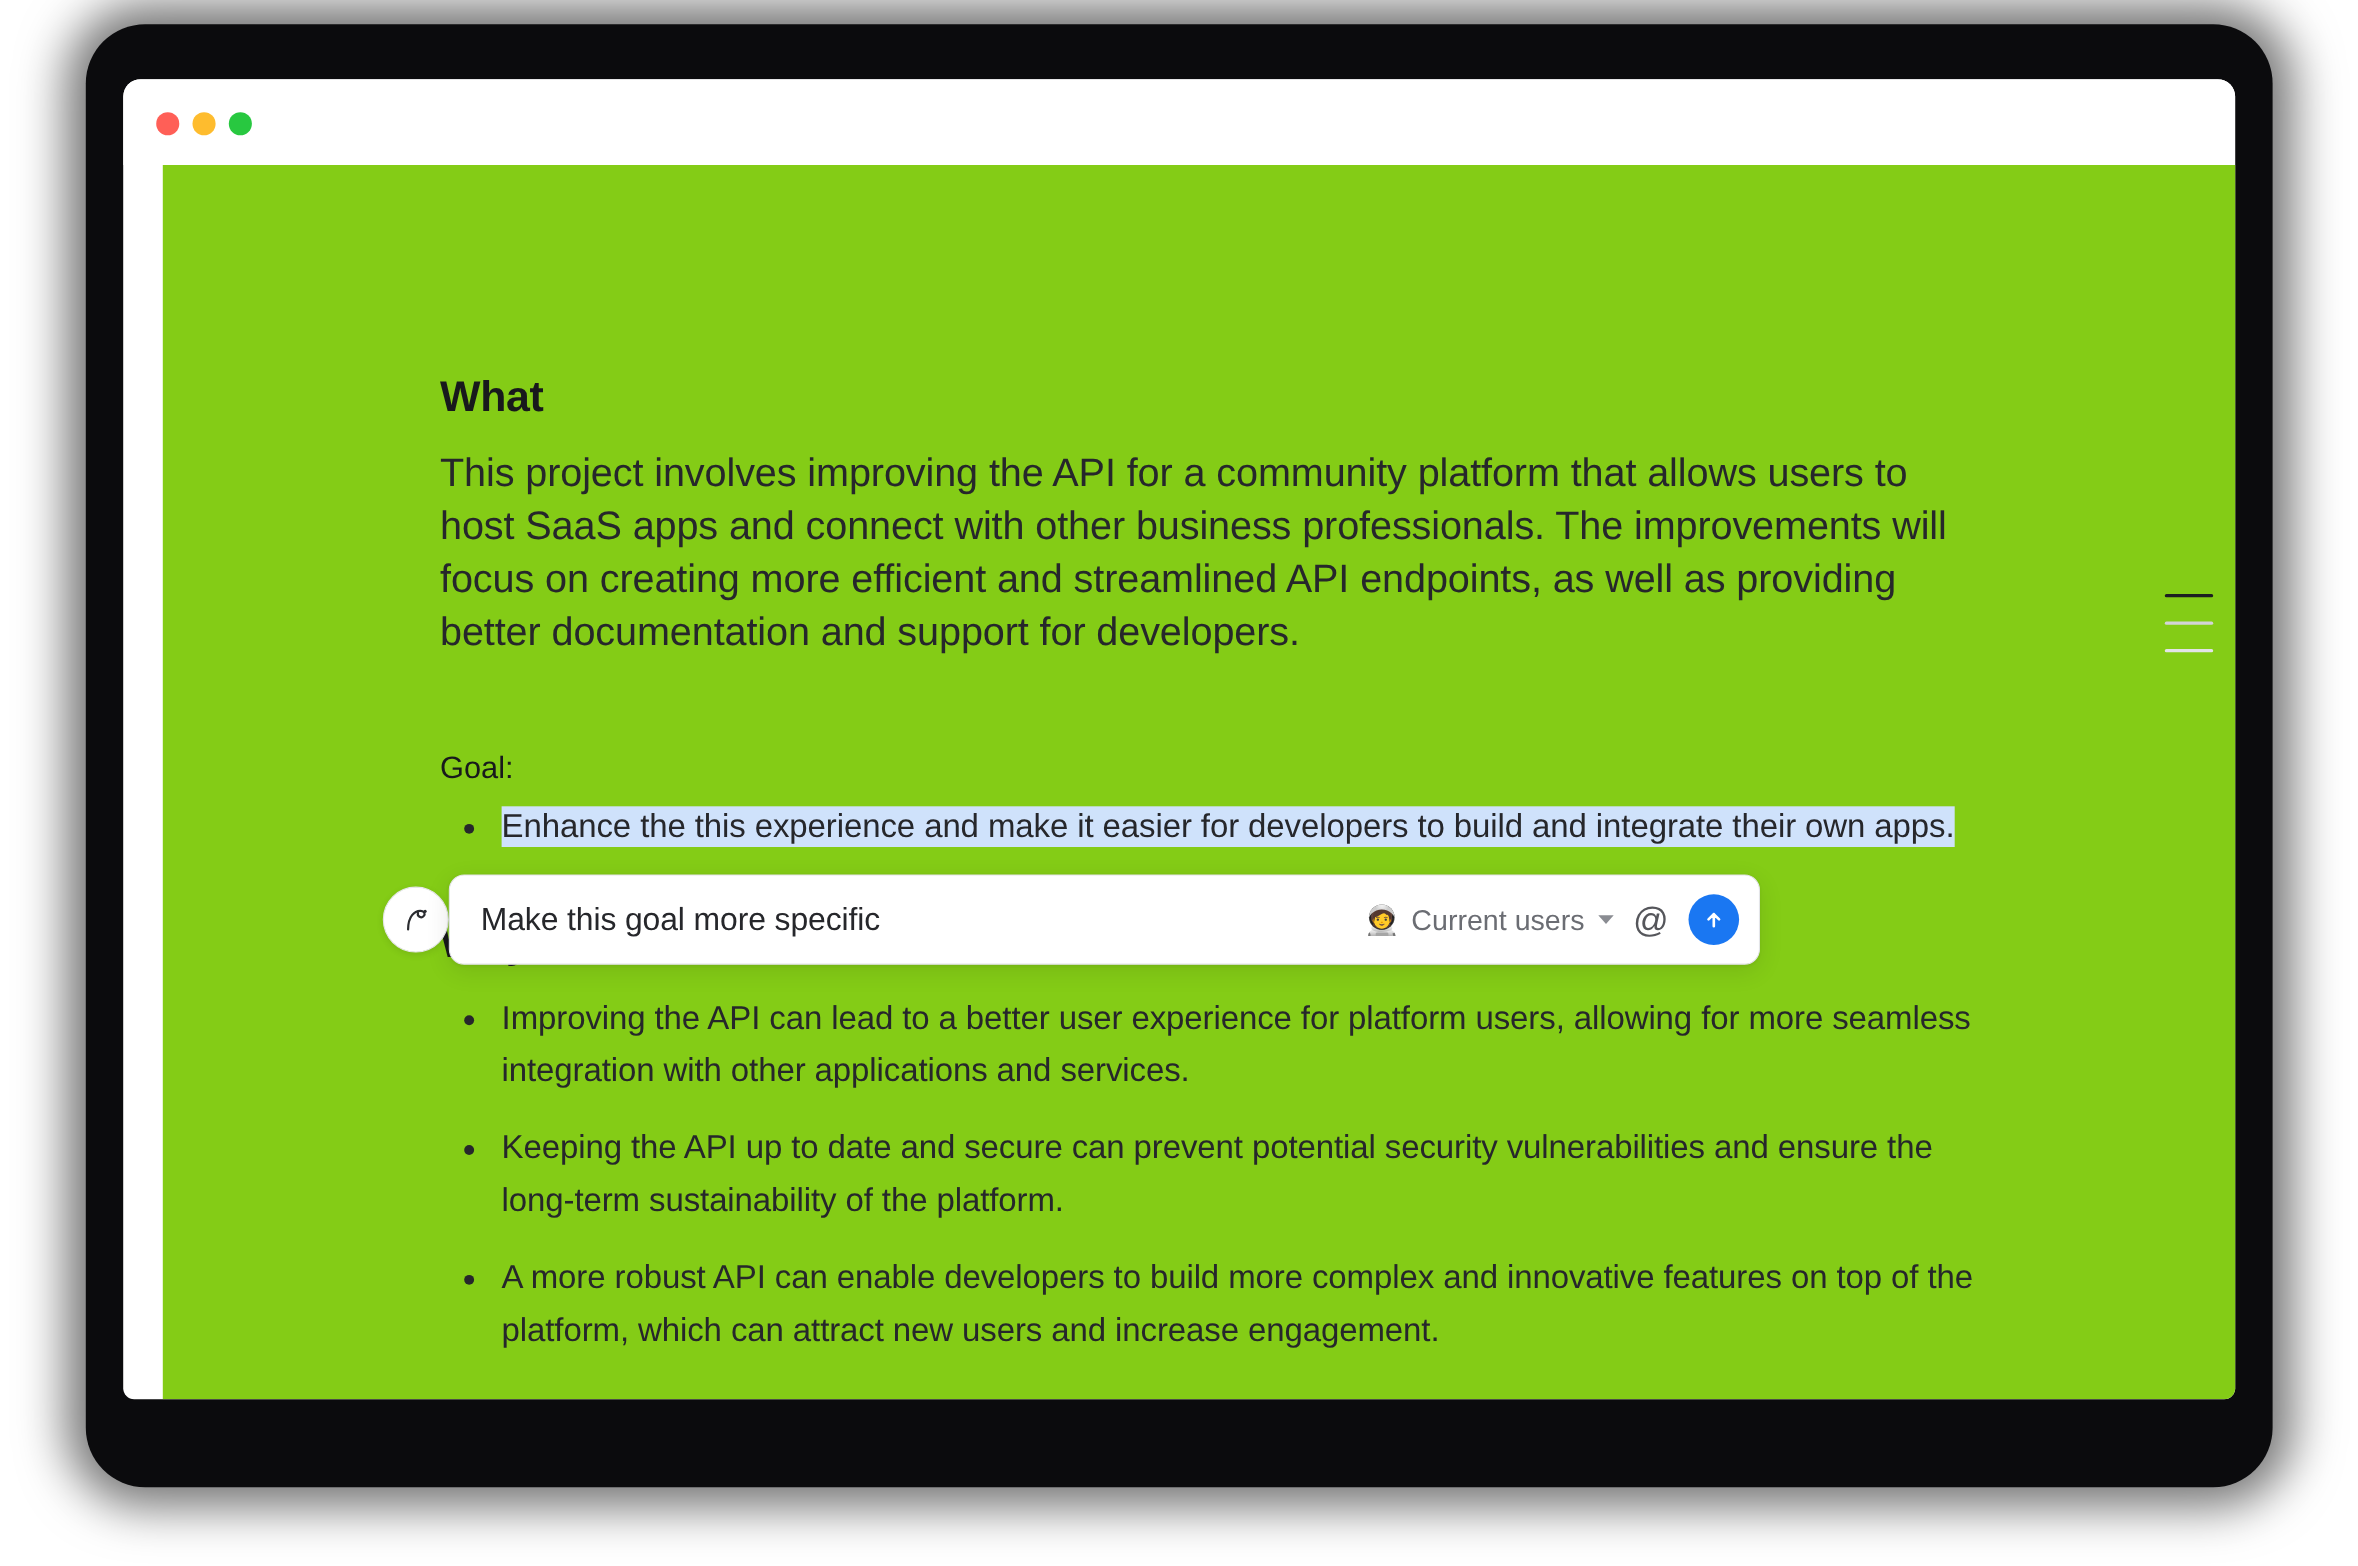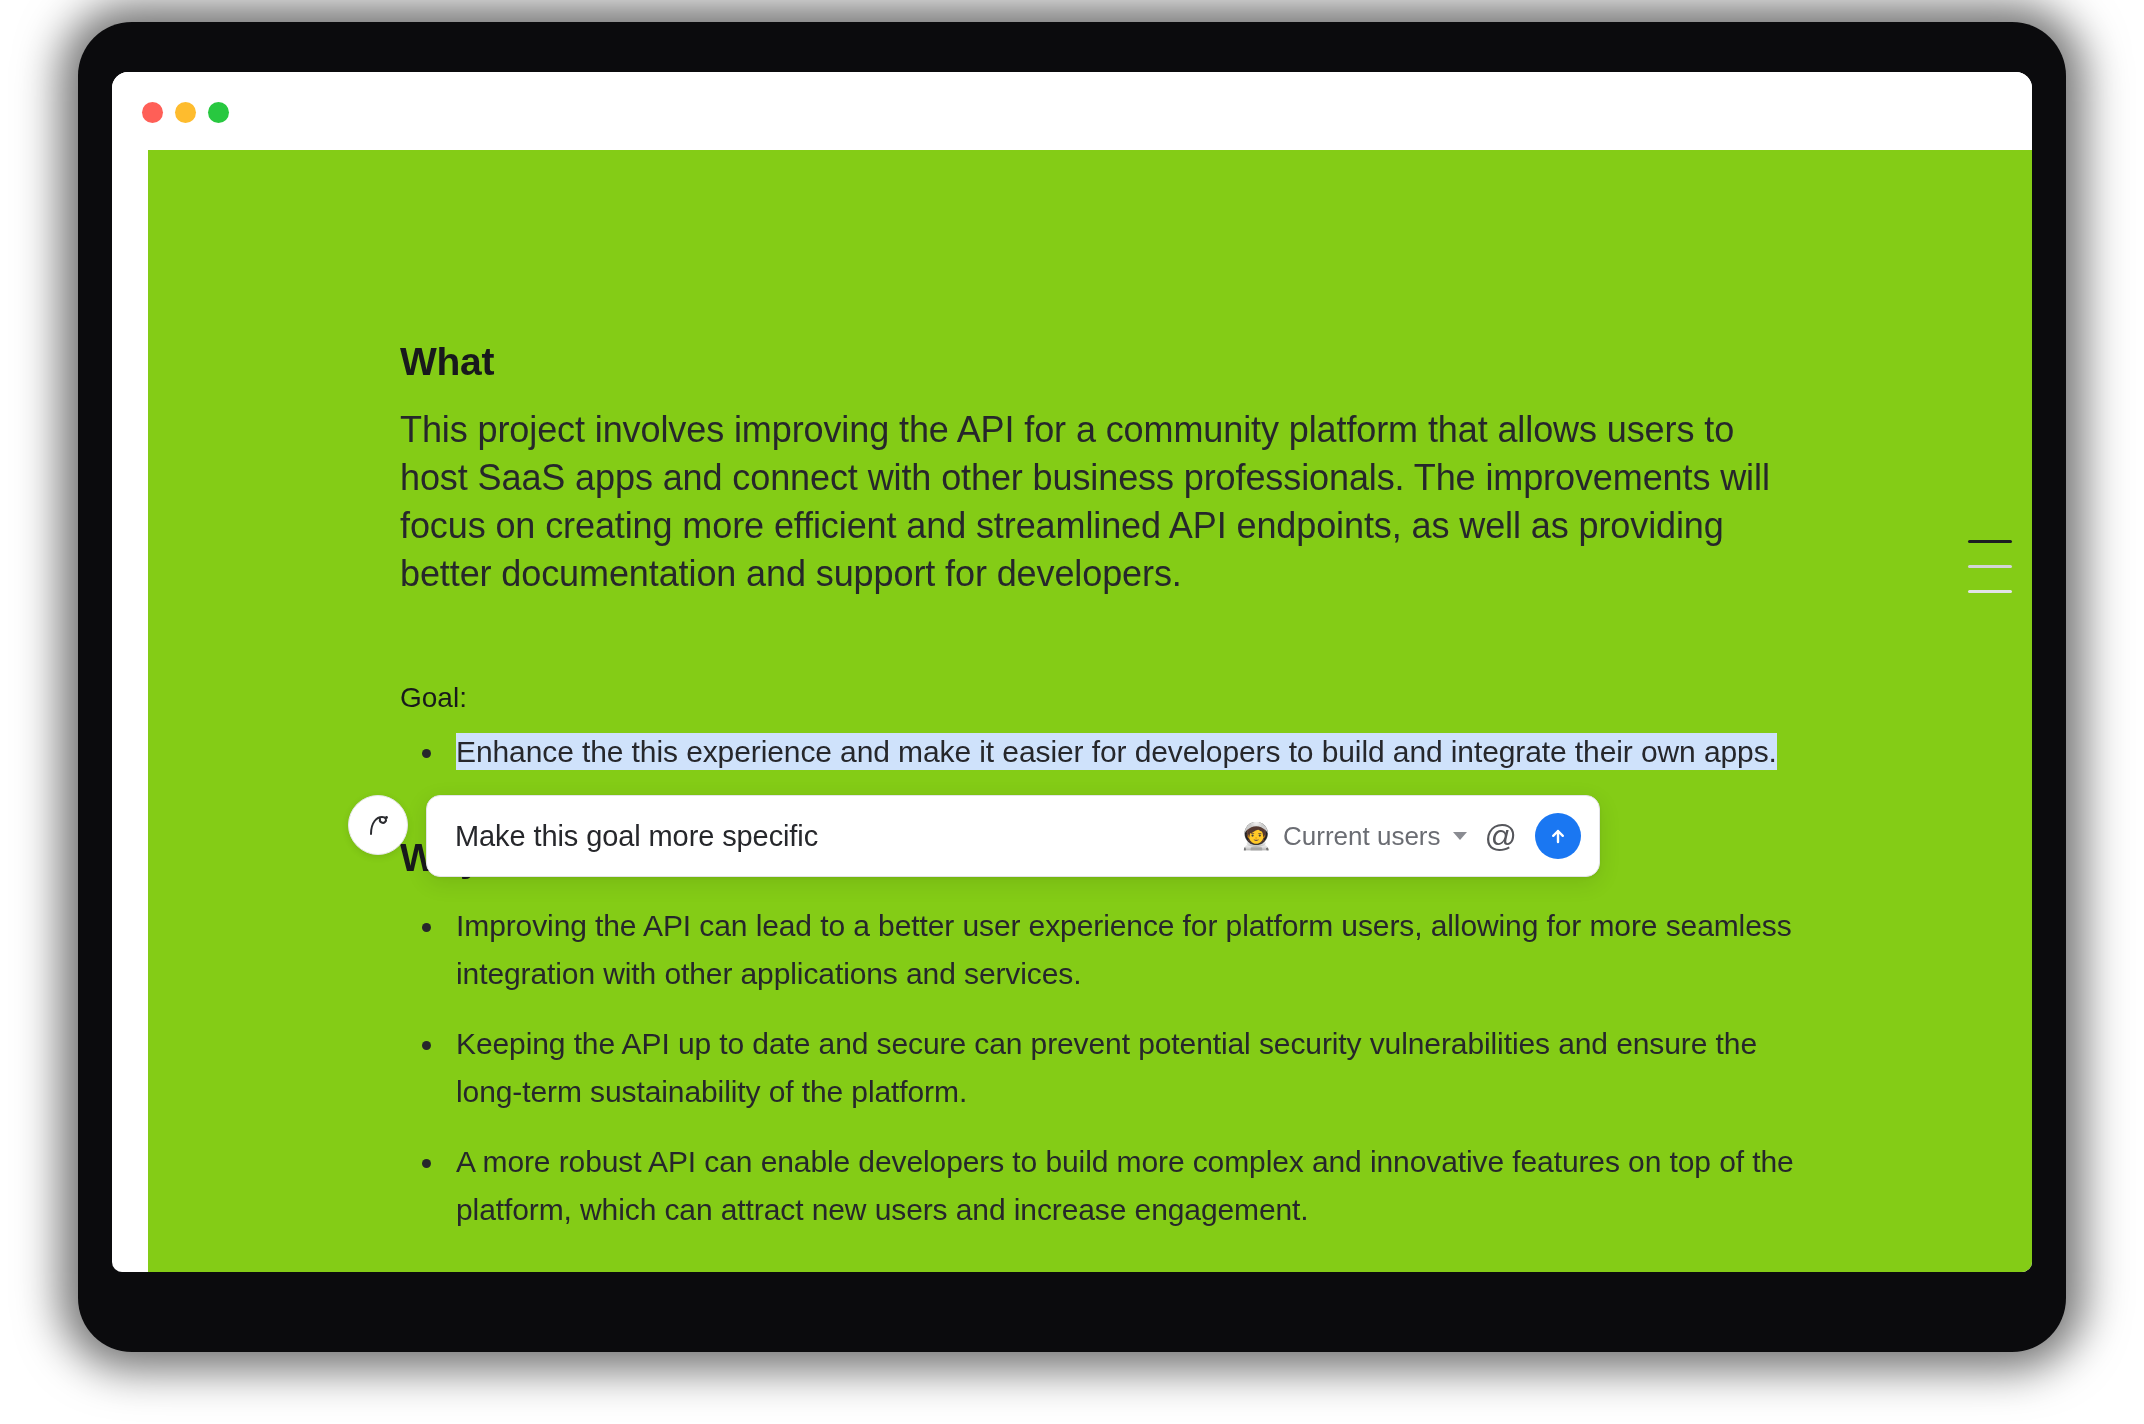--- a/index.html
+++ b/index.html
@@ -143,22 +143,21 @@
 
   .why-wrap { margin-top: 60px; }
 
   
   .prompt-row {
     position: absolute;
     left: 200px;
     top: 645px;
     width: 1252px;
     display: flex;
-    align-items: flex-start;
-    gap: 18px;
+    align-items: center;
   }
 
   .prompt-avatar {
     width: 58px;
     height: 58px;
     border-radius: 50%;
     background: #ffffff;
     border: 1px solid #e6e7ea;
     box-shadow: 0 2px 7px rgba(0,0,0,0.10);
     display: flex;

